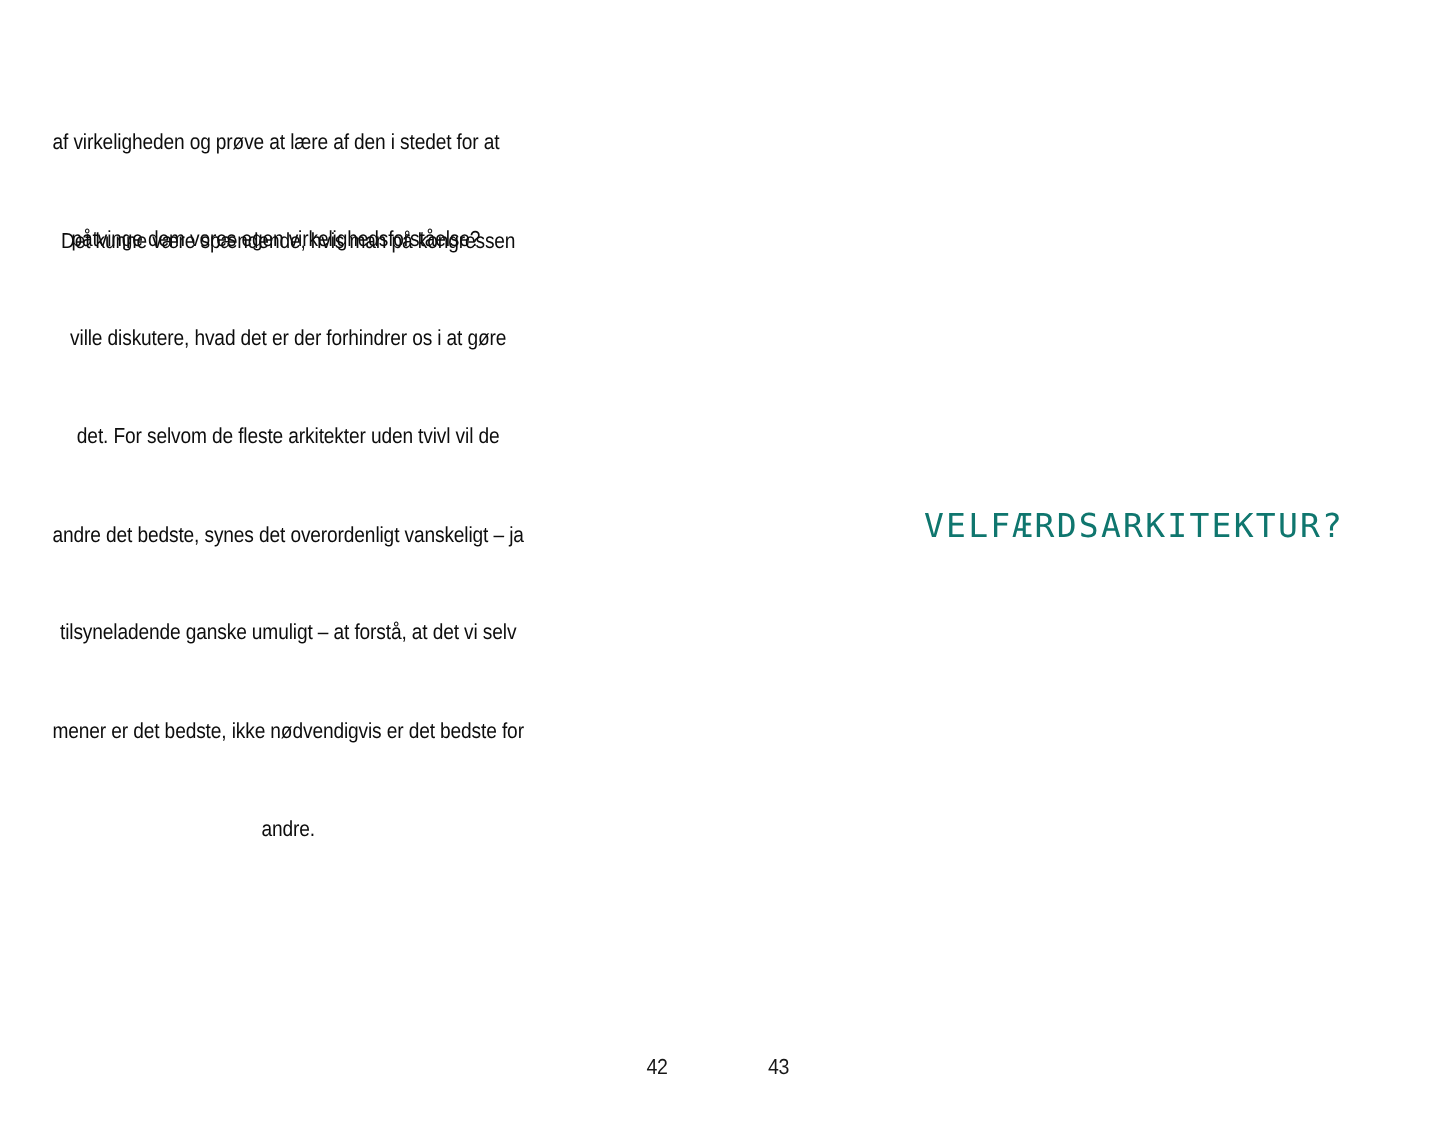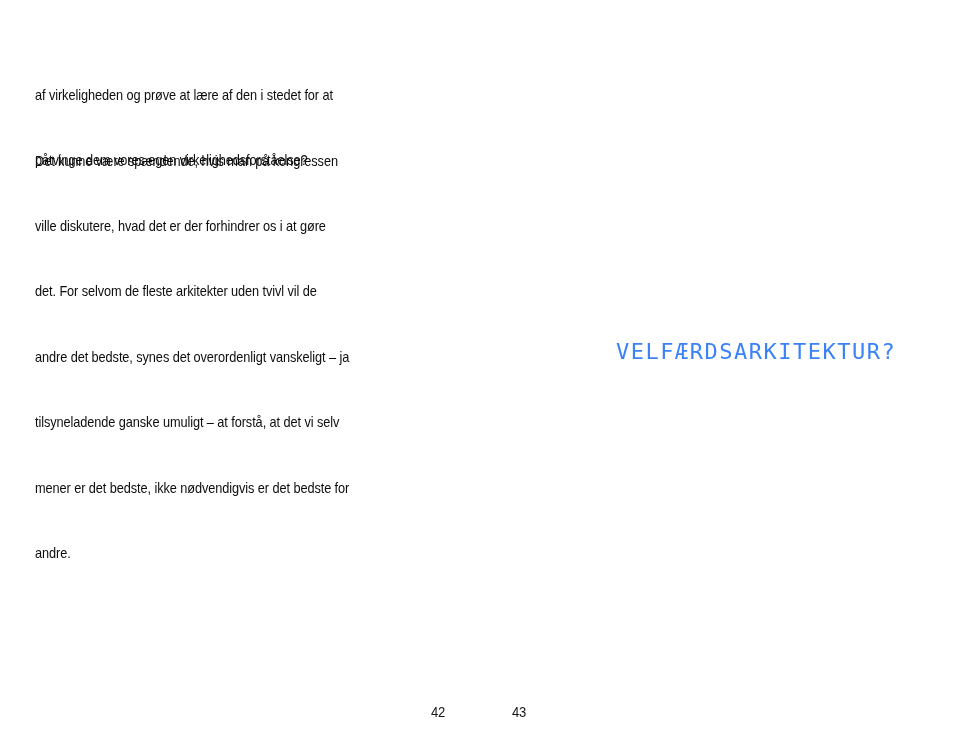--- a/index.html
+++ b/index.html
@@ -14,20 +14,21 @@
     background: #ffffff;
     overflow: hidden;
     font-family: "Liberation Sans", sans-serif;
     color: #0d0d0d;
   }
   .page {
     position: absolute;
     top: 0;
     height: 578px;
     width: 480px;
+    text-align: center;
   }
   .page-left  { left: 0; }
   .page-right { left: 480px; }
 
   .body-text {
     position: absolute;
     left: 35px;
     font-size: 14.5px;
     line-height: 21.8px;
     letter-spacing: -0.1px;
@@ -41,21 +42,21 @@
   .text-line { white-space: pre; }
 
   .chapter-title {
     position: absolute;
     left: 136px;           
     top: 339px;
     font-family: "DejaVu Sans Mono", monospace;
     font-size: 22px;
     line-height: 26px;
     letter-spacing: 1.5px;
-    color: #3b82f6;
+    color: #0f766e;
     white-space: pre;
   }
 
   .page-number {
     position: absolute;
     top: 703px;
     font-size: 14.5px;
     line-height: 18px;
     letter-spacing: -0.2px;
     transform: scaleX(0.9);

